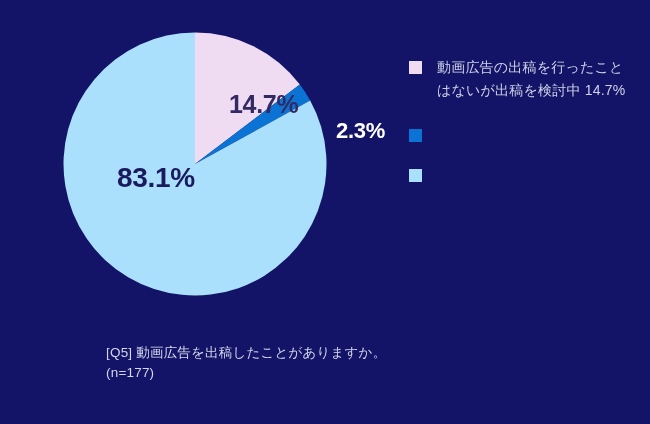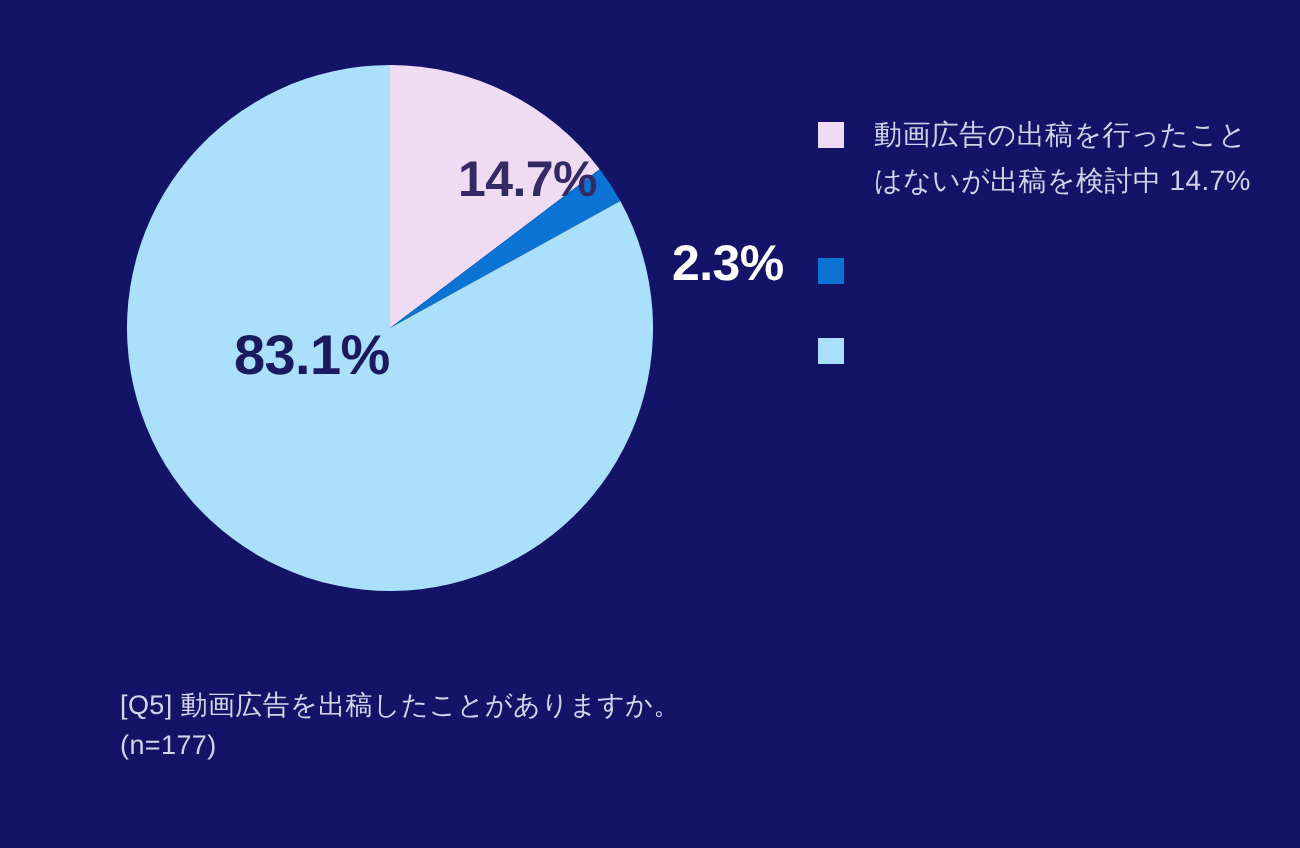--- a/index.html
+++ b/index.html
@@ -44,28 +44,28 @@
     line-height: 1;
   }
   #label-83 {
     left: 117px;
     top: 164px;
     font-size: 28px;
     color: #1b1a5e;
   }
   #label-147 {
     left: 229px;
-    top: 78px;
+    top: 92px;
     font-size: 25px;
     color: #342a63;
   }
   #label-23 {
     left: 336px;
     top: 120px;
-    font-size: 25px;
+    font-size: 22px;
     color: #ffffff;
   }
 
   
   #legend {
     position: absolute;
     left: 409px;
     top: 56px;
     width: 228px;
   }
@@ -94,20 +94,21 @@
     position: absolute;
     left: 60px;
     top: 343px;
     font-size: 13.5px;
     line-height: 20px;
     color: #d3d6ea;
     letter-spacing: 0.2px;
   }
   #caption div {
     white-space: nowrap;
+    margin-left: 46px;
   }
 </style>
 </head>
 <body style="background: rgb(19, 20, 103);">
 
 <div id="chart-root">
 
   <div id="pie-area">
     <svg id="pie-svg" viewBox="0 0 264 264">
       <g id="pie-slices">

